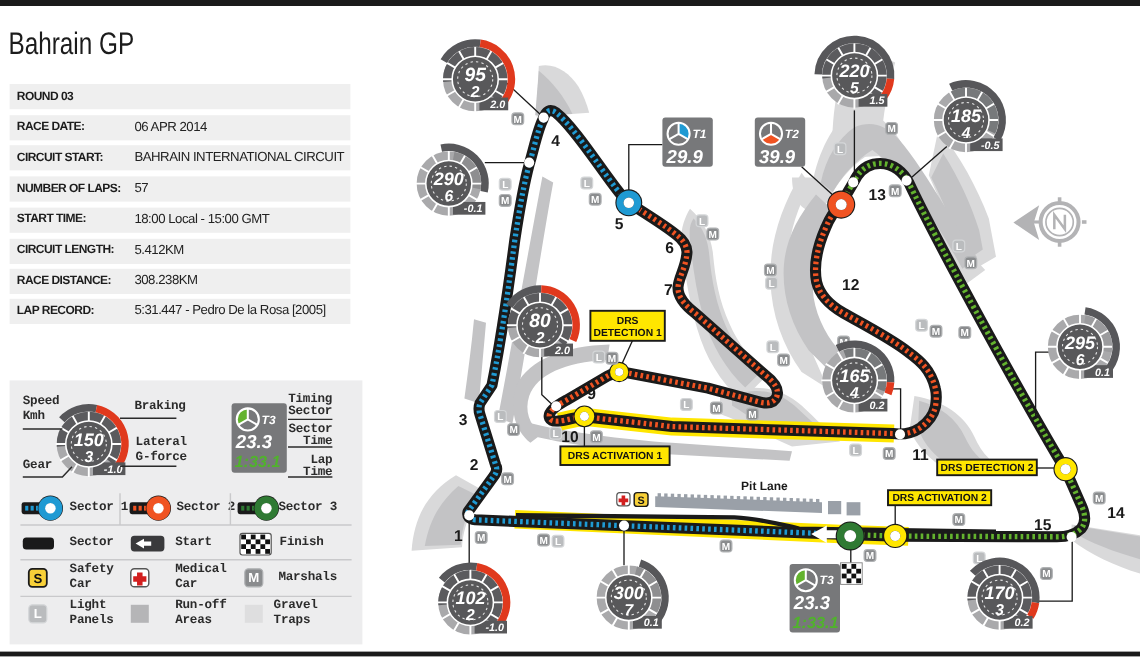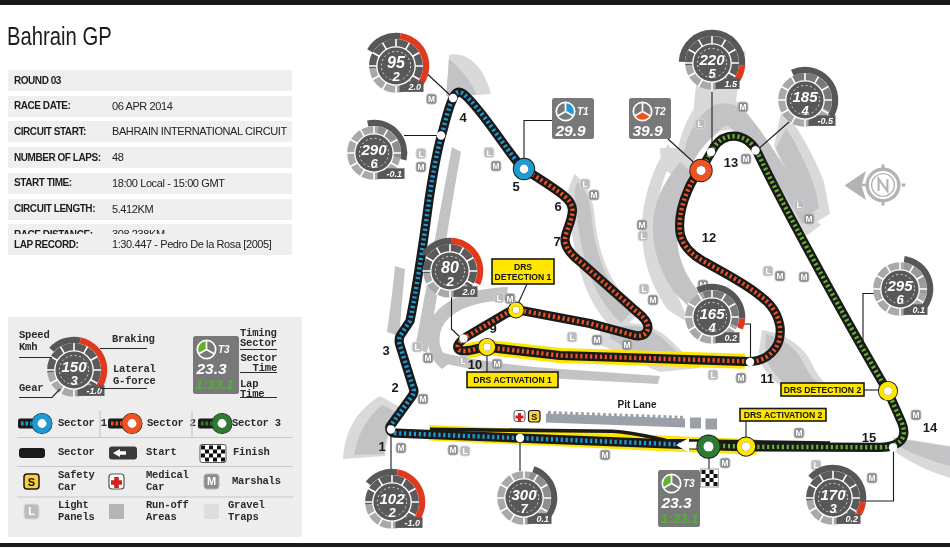--- a/index.html
+++ b/index.html
@@ -23,41 +23,41 @@
     <span>06 APR 2014</span>
   </div>
 
 <div class="row" style="top:121.4px">
     <b>CIRCUIT START:</b>
     <span>BAHRAIN INTERNATIONAL CIRCUIT</span>
   </div>
 
 <div class="row" style="top:147.1px">
     <b>NUMBER OF LAPS:</b>
-    <span>48</span>
+    <span>57</span>
   </div>
 
 <div class="row" style="top:172.8px">
     <b>START TIME:</b>
     <span>18:00 Local - 15:00 GMT</span>
   </div>
 
 <div class="row" style="top:198.5px">
     <b>CIRCUIT LENGTH:</b>
     <span>5.412KM</span>
   </div>
 
 <div class="row" style="top:224.2px">
     <b>RACE DISTANCE:</b>
     <span>308.238KM</span>
   </div>
 
-<div class="row" style="top:234px">
+<div class="row" style="top:249px">
     <b>LAP RECORD:</b>
-    <span>1:30.447 - Pedro De la Rosa [2005]</span>
+    <span>5:31.447 - Pedro De la Rosa [2005]</span>
   </div>
 
 <div class="abs" style="left:8px;top:317px;width:294px;height:220px;background:#ededee"></div>
 
 <div class="leg" style="left:19px;top:330px">Speed<br>Kmh</div>
 
 <div class="leg" style="left:112px;top:334px">Braking</div>
 
 <div class="leg" style="left:113px;top:364px">Lateral<br>G-force</div>
 
@@ -80,25 +80,25 @@
 <div class="leg" style="left:146px;top:470px">Medical<br>Car</div>
 
 <div class="leg" style="left:232px;top:476px">Marshals</div>
 
 <div class="leg" style="left:58px;top:500px">Light<br>Panels</div>
 
 <div class="leg" style="left:146px;top:500px">Run-off<br>Areas</div>
 
 <div class="leg" style="left:228px;top:500px">Gravel<br>Traps</div>
 
-<div class="leg" style="left:240px;top:328px;width:37px;text-align:left;line-height:10px">Timing<br>Sector</div>
+<div class="leg" style="left:240px;top:328px;width:37px;text-align:center;line-height:10px">Timing<br>Sector</div>
 
 <div class="leg" style="left:240px;top:353px;width:37px;text-align:right;line-height:10px">Sector<br>Time</div>
 
-<div class="leg" style="left:240px;top:378.5px;width:37px;line-height:10px">Lap<br>Time</div>
+<div class="leg" style="left:240px;top:378.5px;width:37px;text-align:right;line-height:10px">Lap<br>Time</div>
 <svg class="abs" style="left:0;top:0" width="950" height="549" viewBox="0 0 950 549">
 
 <path d="M 343,459 C 345,430 357,410 380,396 L 403,409 C 392,424 386,440 385,456 Z" fill="#d9d9da"></path>
 
 <path d="M 354,455 C 358,433 367,418 382,405 L 398,413 C 389,426 385,440 384,454 Z" fill="#c3c3c5"></path>
 
 <path d="M 395,266 L 405,269 L 399,336 L 387,332 C 390,310 393,288 395,266 Z" fill="#c3c3c5"></path>
 
 <path d="M 452,147 C 440,210 427,285 415,348 L 427,353 C 439,290 450,212 461,152 Z" fill="#c3c3c5"></path>
 

